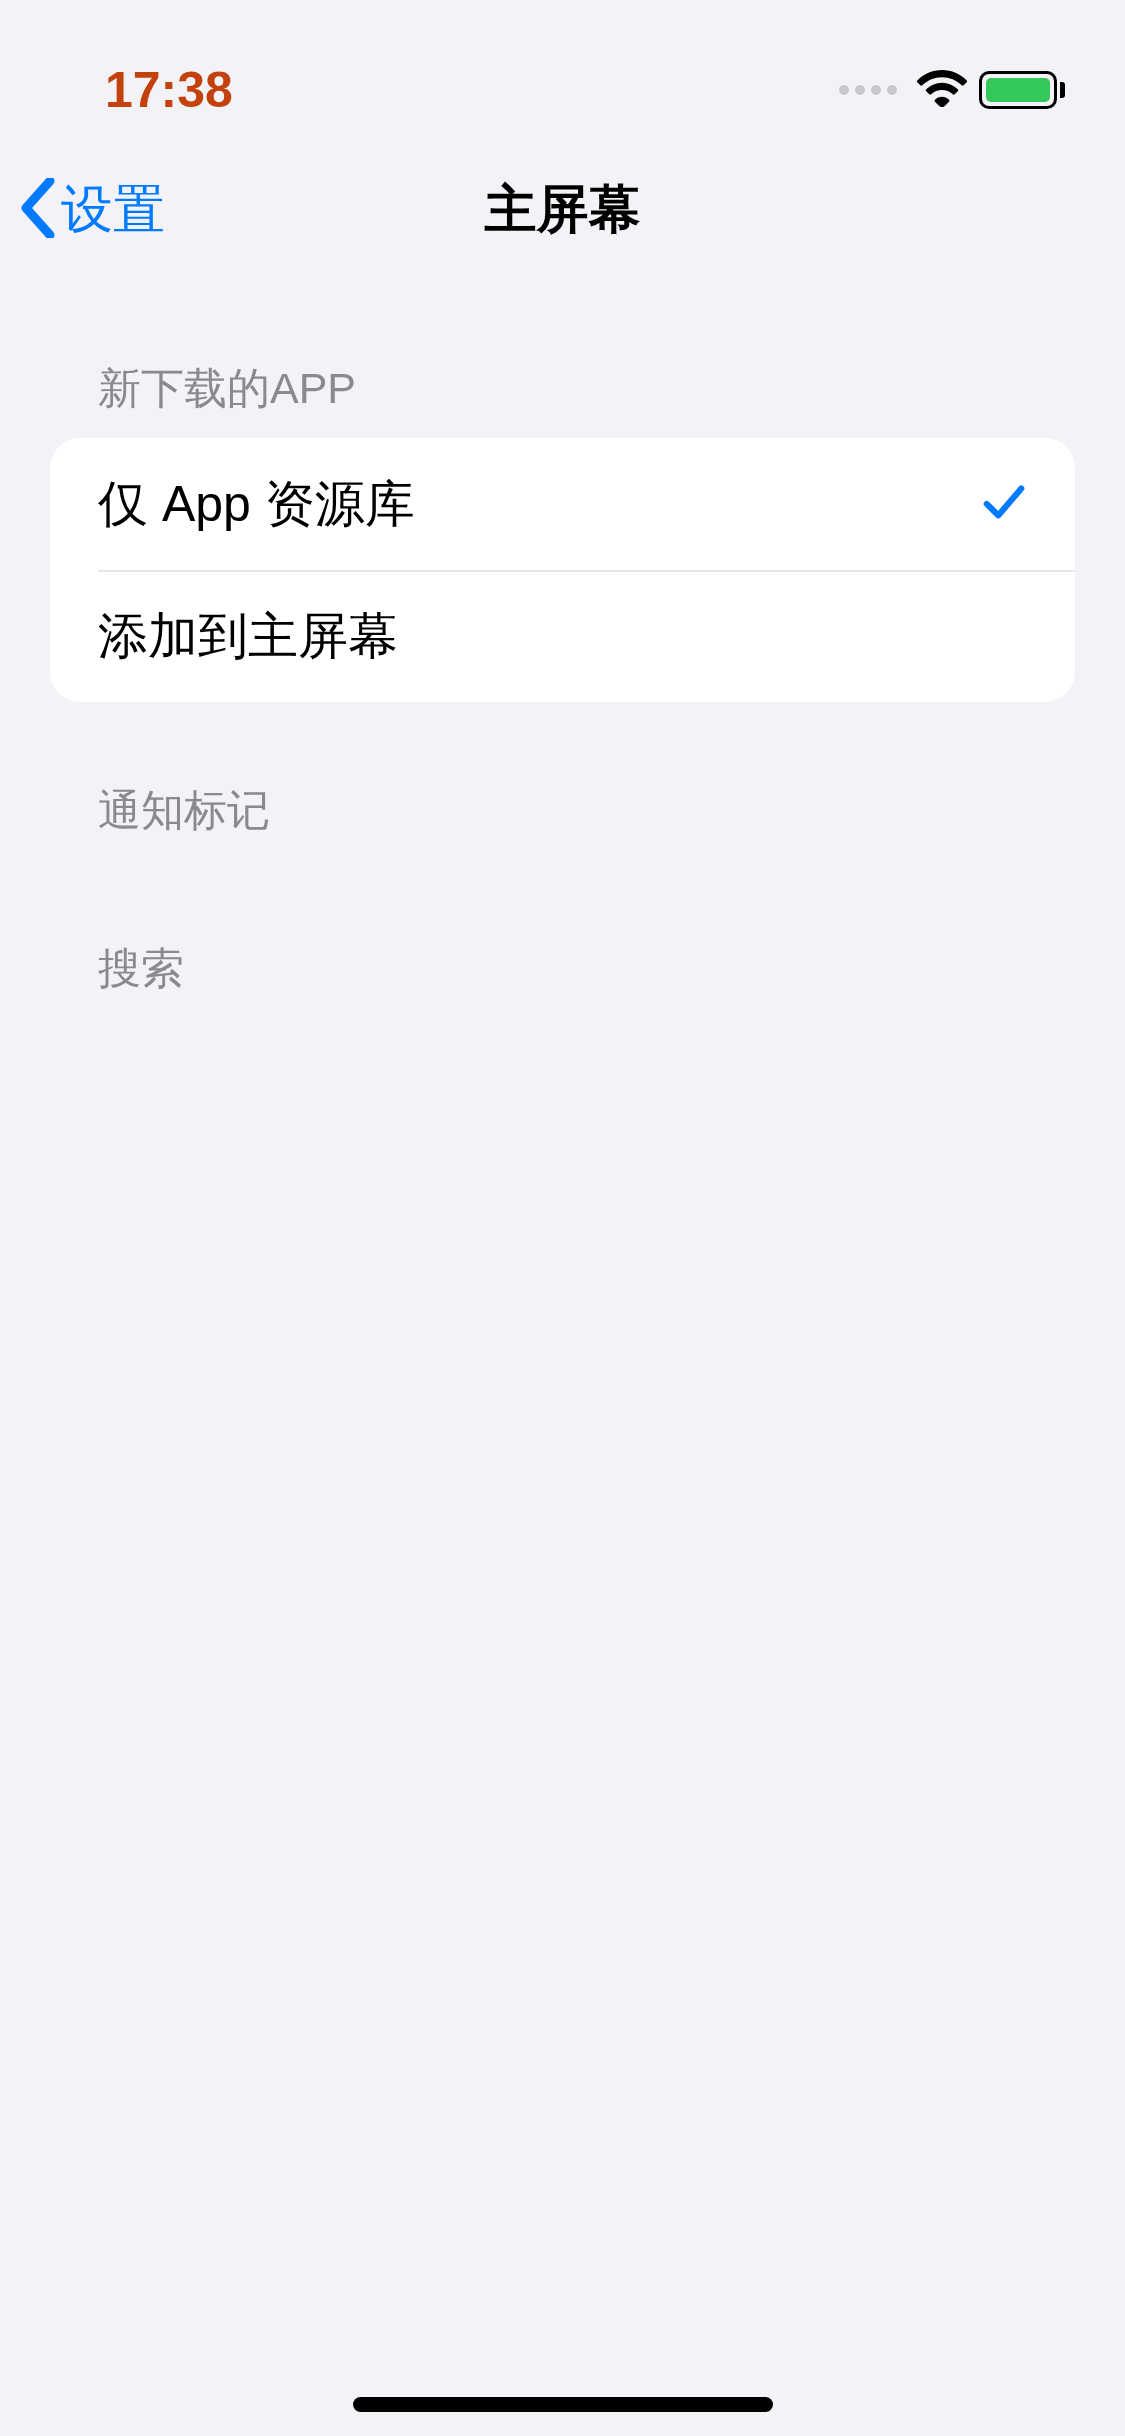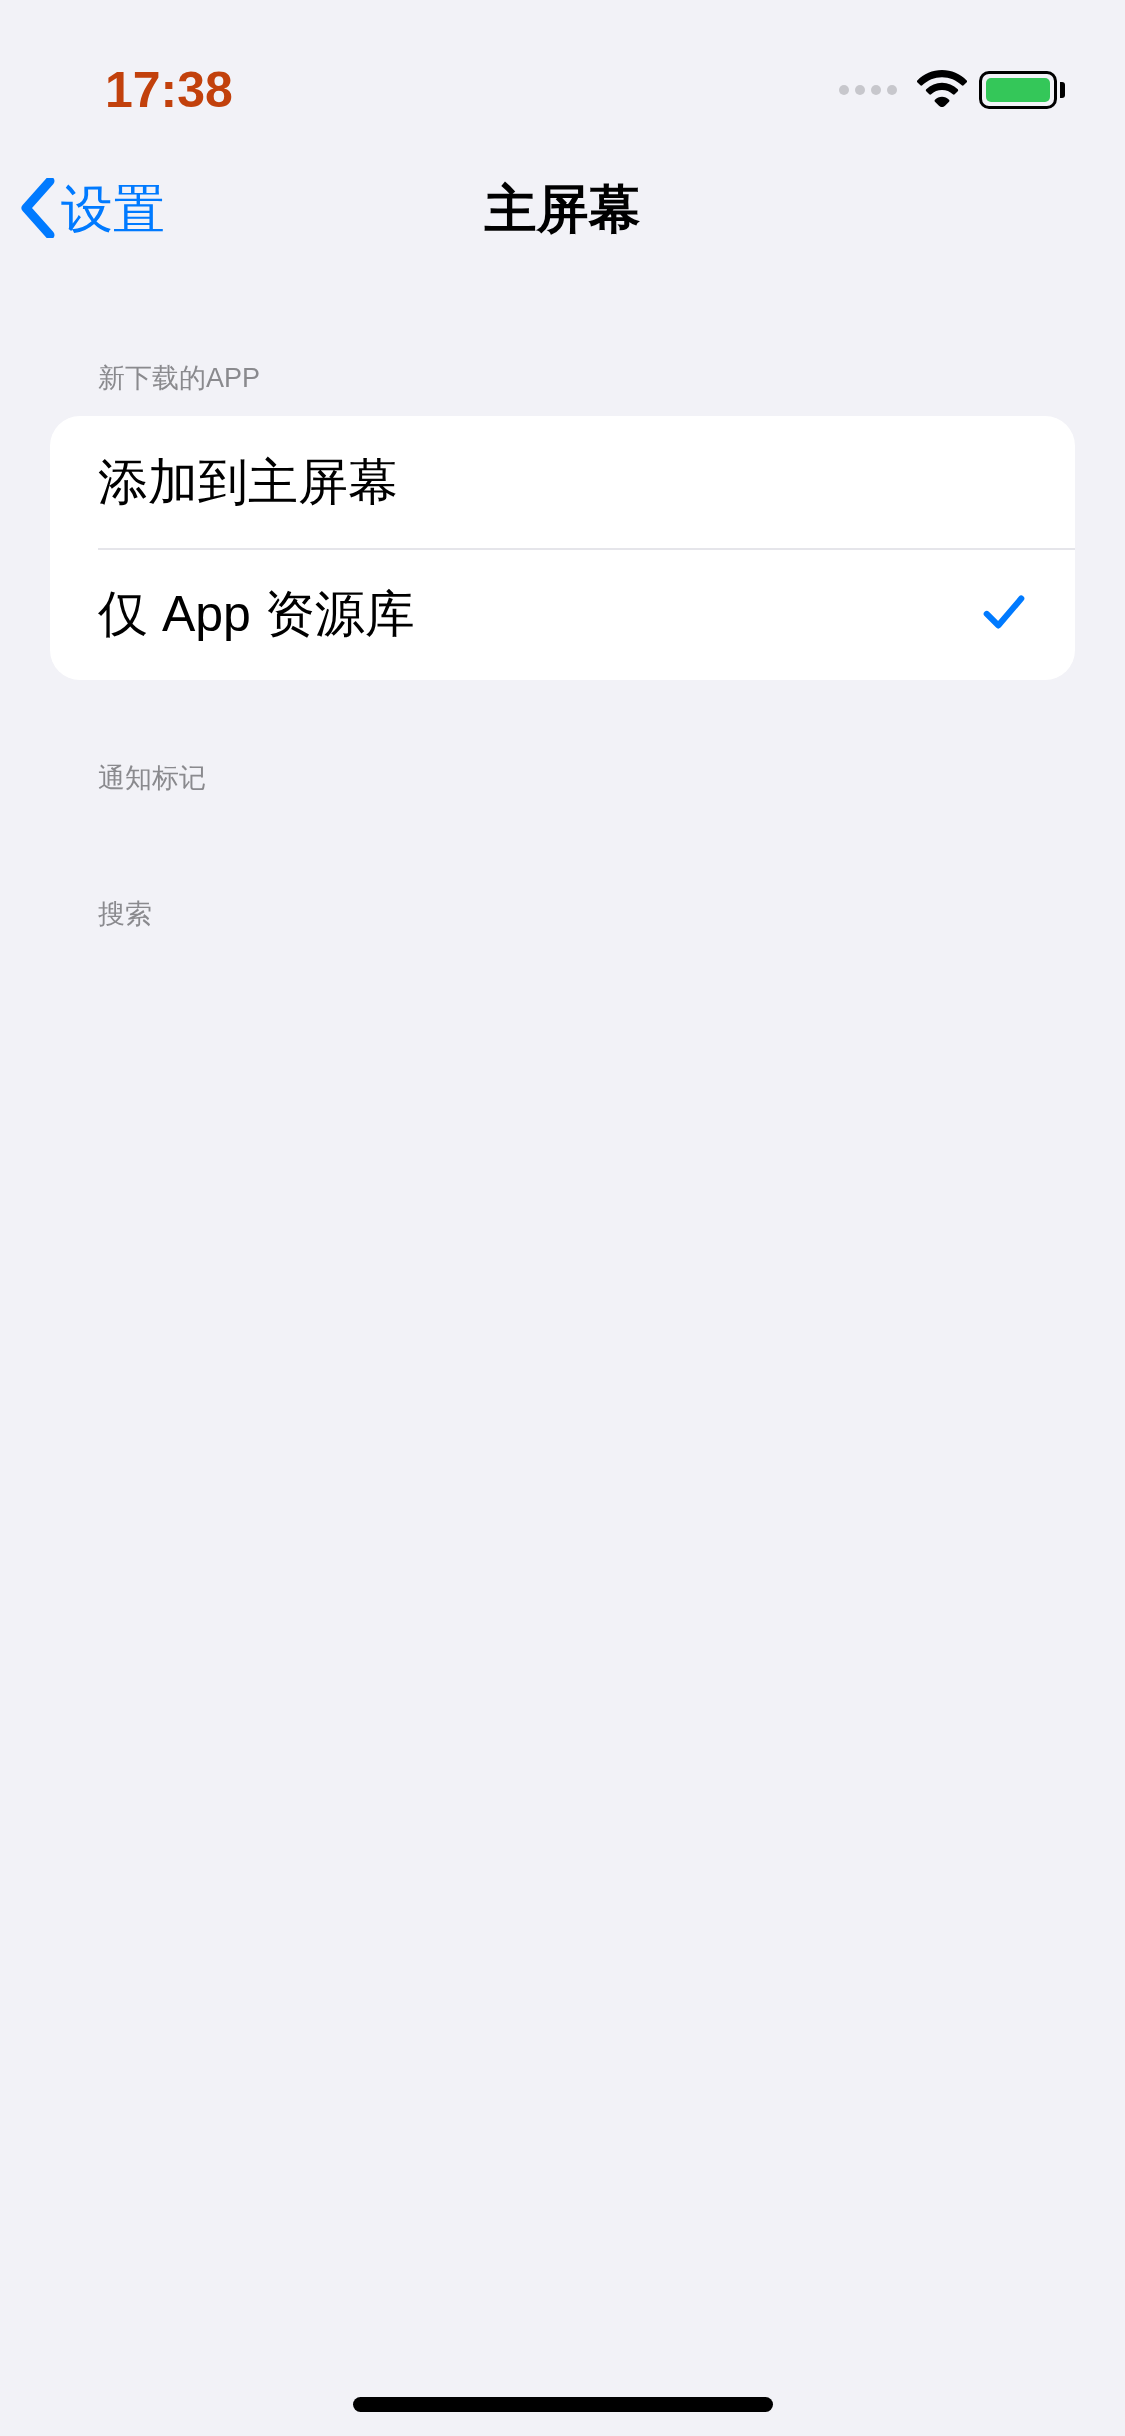--- a/index.html
+++ b/index.html
@@ -110,21 +110,21 @@
       color: #000;
       pointer-events: none;
     }
 
     
     .section {
       margin-top: 80px;
       padding: 0 50px;
     }
     .section-header {
-      font-size: 27px;
+      font-size: 43px;
       font-weight: 400;
       color: #8a8a8e;
       padding: 0 48px 20px 48px;
     }
     .group {
       background: #fff;
       border-radius: 30px;
       overflow: hidden;
     }
     .row {
@@ -232,30 +232,30 @@
     </span>
     <span class="back-label">设置</span>
   </div>
   <div class="nav-title">主屏幕</div>
 </div>
 
 <div class="section">
   <div class="section-header">新下载的APP</div>
   <div class="group">
     <div class="row">
-      <span class="row-label">添加到主屏幕</span>
-    </div>
-    <div class="row">
       <span class="row-label">仅 App 资源库</span>
       <span class="checkmark">
         <svg viewBox="0 0 24 24" fill="none" stroke="#007aff" stroke-width="3.2" stroke-linecap="round" stroke-linejoin="round">
           <polyline points="3,13 9,19 21,5"></polyline>
         </svg>
       </span>
     </div>
+    <div class="row">
+      <span class="row-label">添加到主屏幕</span>
+    </div>
   </div>
 </div>
 
 <div class="section">
   <div class="section-header">通知标记</div>
 </div>
 
 <div class="section">
   <div class="section-header">搜索</div>
 </div>

